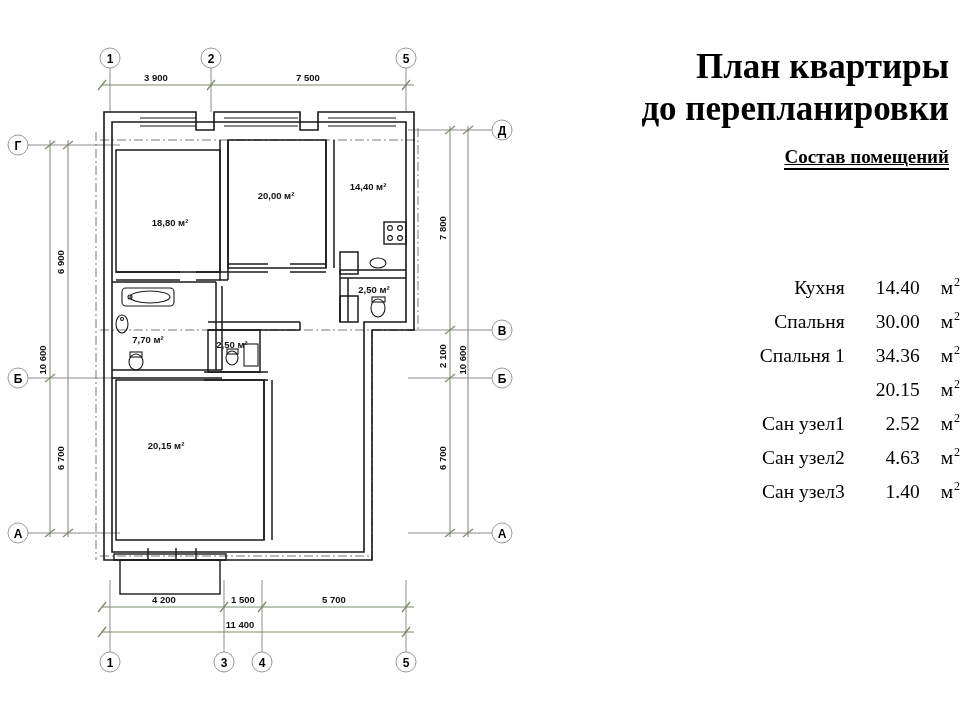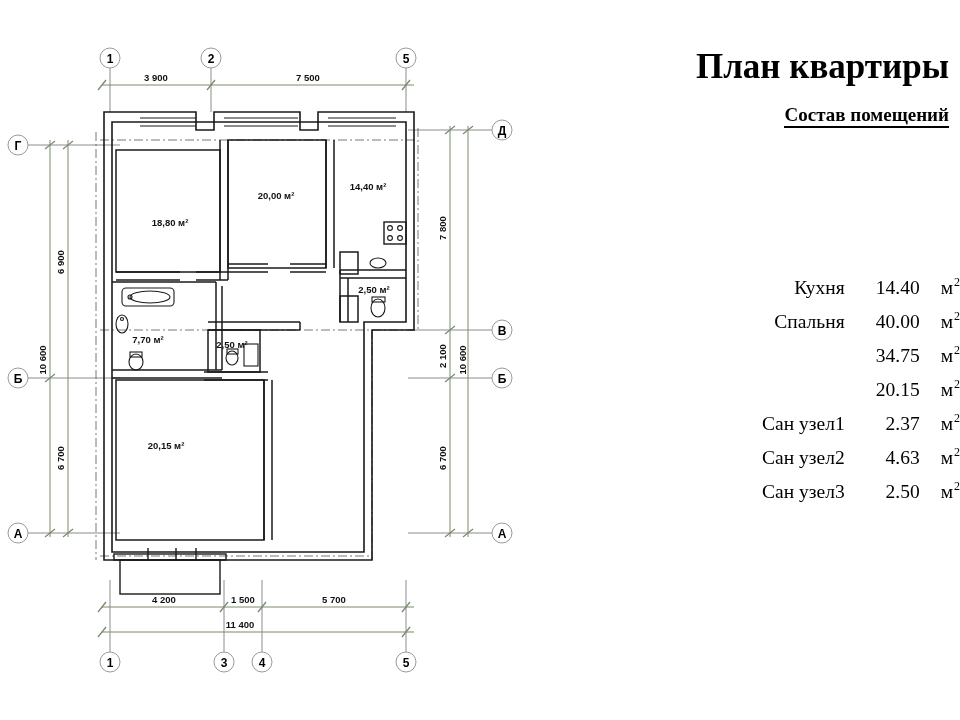--- a/index.html
+++ b/index.html
@@ -7,78 +7,80 @@
        font-family:"Liberation Serif","DejaVu Serif",serif;color:#000;}
   #root{position:relative;width:960px;height:720px;background:#fff;}
 
   
   #titleblock{position:absolute;left:509px;top:46px;width:440px;}
   .title-line{font-family:"Liberation Serif","DejaVu Serif",serif;
               font-weight:bold;font-size:35px;line-height:42px;
               text-align:right;letter-spacing:0px;white-space:nowrap;}
   #subtitle{margin-top:16px;text-align:right;font-weight:bold;font-size:19px;
             white-space:nowrap;}
-  #subtitle span{border-bottom:2px solid #000;padding-bottom:1px;}
+  #subtitle span{border-bottom:2px solid #000;padding-bottom:1px;text-decoration:underline;}
 
   #roomlist{position:absolute;left:700px;top:268px;width:260px;}
   .room-row{display:flex;justify-content:flex-end;align-items:baseline;
             font-size:19.5px;line-height:29.5px;white-space:nowrap;}
   .room-name{text-align:right;padding-right:9px;}
   .room-area{text-align:right;min-width:66px;}
   .room-unit{padding-left:5px;margin-left:16px;}
   .room-unit sup{font-size:12px;vertical-align:super;padding-left:1px;}
 
   
   #plan{position:absolute;left:0;top:0;width:530px;height:700px;}
   svg{display:block;}
 </style>
 </head>
 <body>
 
 <div id="root">
 
   <div id="titleblock">
     <div class="title-line">План квартиры</div>
+    <div class="title-line">до перепланировки</div>
     <div id="subtitle">
       <span>Состав помещений</span>
     </div>
   </div>
 
   <div id="roomlist">
       <div class="room-row">
         <span class="room-name">Кухня</span>
         <span class="room-area">14.40</span>
         <span class="room-unit"><span>м</span><sup>2</sup></span>
       </div>
       <div class="room-row">
         <span class="room-name">Спальня</span>
-        <span class="room-area">40.00</span>
-        <span class="room-unit"><span>м</span><sup>2</sup></span>
-      </div>
-      <div class="room-row">
-        <span class="room-area">34.75</span>
+        <span class="room-area">30.00</span>
+        <span class="room-unit"><span>м</span><sup>2</sup></span>
+      </div>
+      <div class="room-row">
+        <span class="room-name">Спальня 1</span>
+        <span class="room-area">34.36</span>
         <span class="room-unit"><span>м</span><sup>2</sup></span>
       </div>
       <div class="room-row">
         <span class="room-area">20.15</span>
         <span class="room-unit"><span>м</span><sup>2</sup></span>
       </div>
       <div class="room-row">
         <span class="room-name">Сан узел1</span>
-        <span class="room-area">2.37</span>
+        <span class="room-area">2.52</span>
         <span class="room-unit"><span>м</span><sup>2</sup></span>
       </div>
       <div class="room-row">
         <span class="room-name">Сан узел2</span>
         <span class="room-area">4.63</span>
         <span class="room-unit"><span>м</span><sup>2</sup></span>
       </div>
       <div class="room-row">
         <span class="room-name">Сан узел3</span>
-        <span class="room-area">2.50</span>
+        <span class="room-area">1.40</span>
         <span class="room-unit"><span>м</span><sup>2</sup></span>
       </div>
     </div>
 
   <div id="plan">
     <svg width="530" height="700" viewBox="0 0 530 700">
 
       <g stroke="#8c8c8c" stroke-width="1">
 
         <line x1="28" y1="145" x2="120" y2="145"></line>

